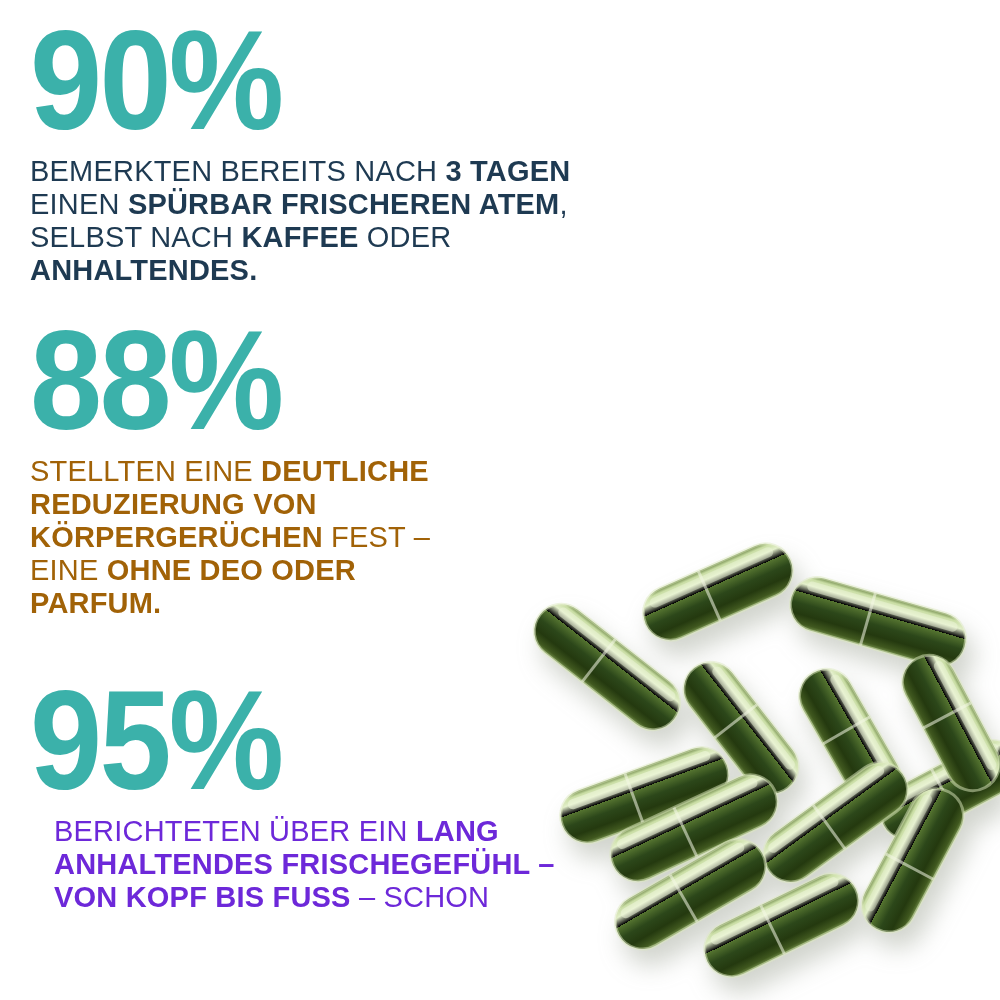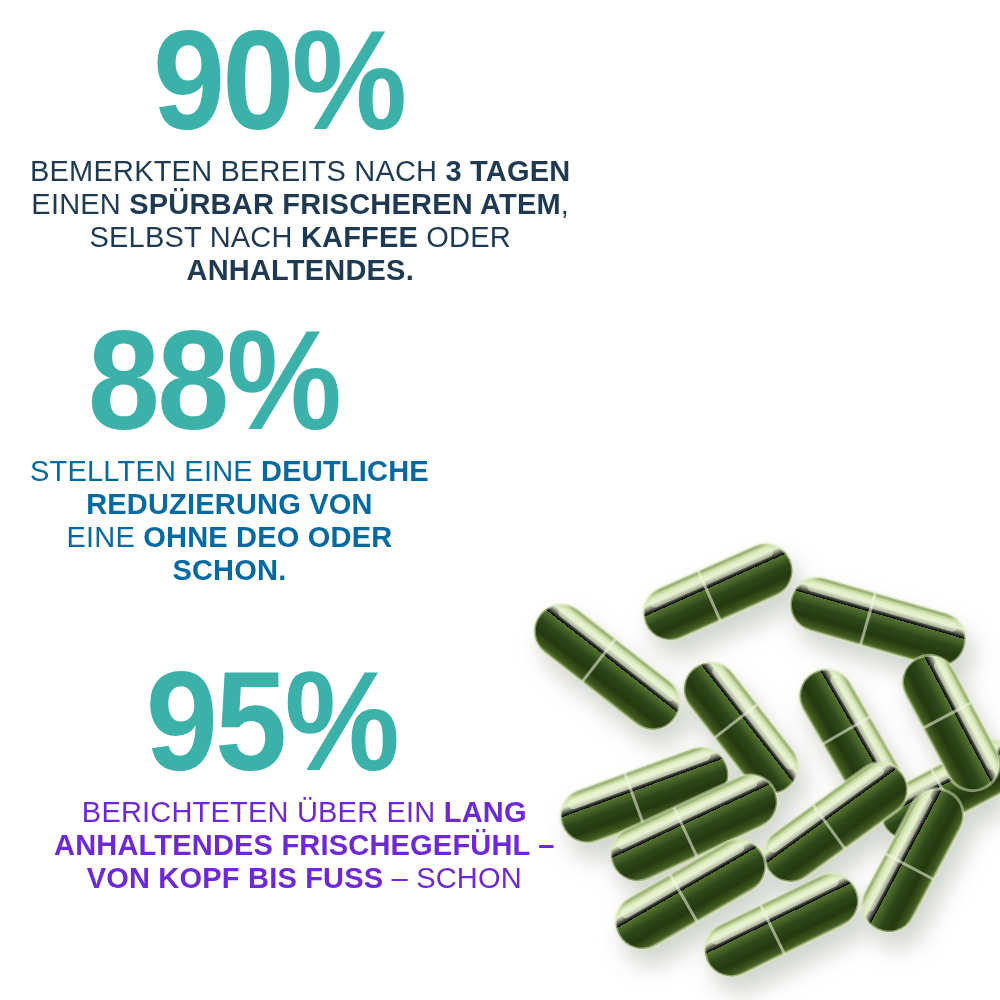--- a/index.html
+++ b/index.html
@@ -1,24 +1,24 @@
 <!DOCTYPE html>
 <html><head>
 <meta charset="utf-8">
 <style>
   html,body{margin:0;padding:0;background:#ffffff;}
   .canvas{
     position:relative;width:1000px;height:1000px;background:#ffffff;overflow:hidden;
     font-family:"Liberation Sans", sans-serif;
   }
-  .stats{position:absolute;inset:0;z-index:2;text-align:center;}
+  .stats{position:absolute;inset:0;z-index:2;}
   .stat{position:absolute;left:30px;}
   .stat:nth-of-type(1){top:10px;}
   .stat:nth-of-type(2){top:310px;}
-  .stat:nth-of-type(3){top:651px;}
+  .stat:nth-of-type(3){top:670px;}
   .stat-number{
     font-size:141px;font-weight:700;line-height:1;color:#3bb1aa;
     letter-spacing:-3px;transform:scaleX(.92);transform-origin:left top;
   }
   .stat-text{
     margin-top:4px;font-size:29px;line-height:33px;color:#1e3a52;
     font-weight:400;letter-spacing:.2px;
   }
   .stat-text .line{display:block;white-space:nowrap;}
   .stat-text strong{font-weight:700;}
@@ -38,25 +38,26 @@
       <div class="stat-text" style="color: rgb(30, 58, 82);">
           <span class="line"><span>BEMERKTEN BEREITS NACH </span><strong>3 TAGEN</strong></span>
           <span class="line"><span>EINEN </span><strong>SPÜRBAR FRISCHEREN ATEM</strong><span>,</span></span>
           <span class="line"><span>SELBST NACH </span><strong>KAFFEE</strong><span> ODER</span></span>
           <span class="line"><strong>ANHALTENDES.</strong></span>
         </div>
     </section>
 
     <section class="stat">
       <div class="stat-number" style="color: rgb(59, 177, 170);">88%</div>
-      <div class="stat-text" style="color: #0369a1;">
+      <div class="stat-text" style="color: #a16207;">
           <span class="line"><span>STELLTEN EINE </span><strong>DEUTLICHE</strong></span>
           <span class="line"><strong>REDUZIERUNG VON</strong></span>
+          <span class="line"><strong>KÖRPERGERÜCHEN</strong><span> FEST –</span></span>
           <span class="line"><span>EINE </span><strong>OHNE DEO ODER</strong></span>
-          <span class="line"><strong>SCHON.</strong></span>
+          <span class="line"><strong>PARFUM.</strong></span>
         </div>
     </section>
 
     <section class="stat">
       <div class="stat-number" style="color: rgb(59, 177, 170);">95%</div>
       <div class="stat-text" style="color: #6d28d9; margin-left: 24px;">
           <span class="line"><span>BERICHTETEN ÜBER EIN </span><strong>LANG</strong></span>
           <span class="line"><strong>ANHALTENDES FRISCHEGEFÜHL –</strong></span>
           <span class="line"><strong>VON KOPF BIS FUSS</strong><span> – SCHON</span></span>
         </div>

